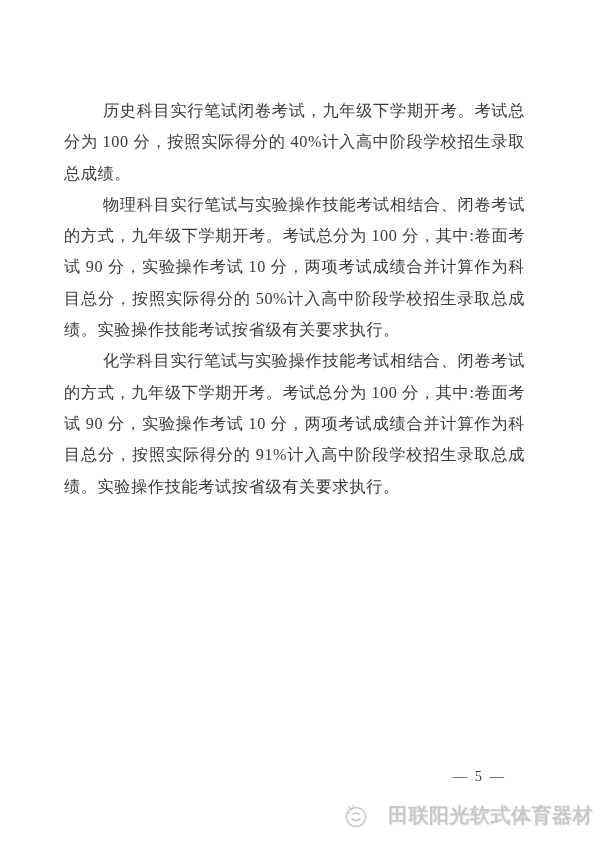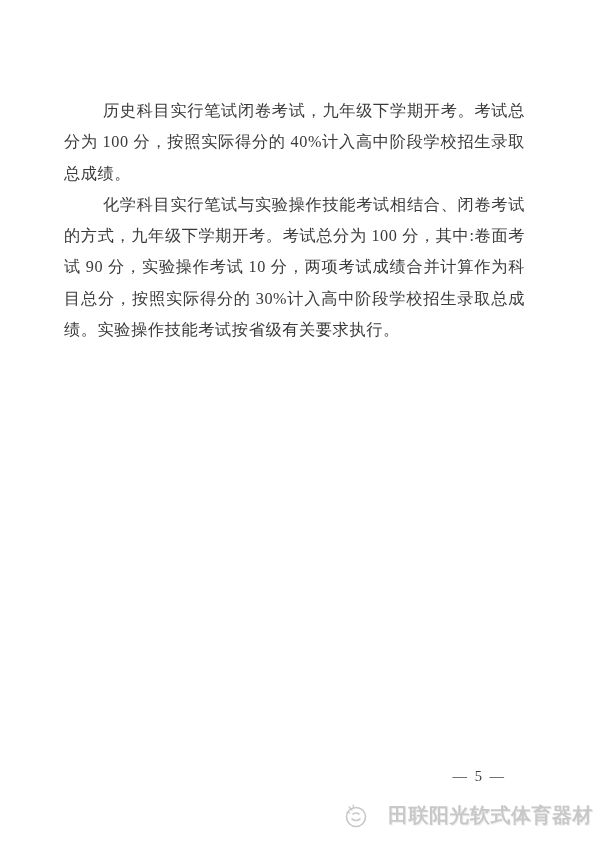--- a/index.html
+++ b/index.html
@@ -66,21 +66,22 @@
     white-space: nowrap;
   }
 </style>
 </head>
 <body>
 
 <div class="page">
 
   <div class="body-text">
     <p>历史科目实行笔试闭卷考试，九年级下学期开考。考试总分为 100 分，按照实际得分的 40%计入高中阶段学校招生录取总成绩。</p>
-    <p>化学科目实行笔试与实验操作技能考试相结合、闭卷考试的方式，九年级下学期开考。考试总分为 100 分，其中:卷面考试 90 分，实验操作考试 10 分，两项考试成绩合并计算作为科目总分，按照实际得分的 30%计入高中阶段学校招生录取总成绩。实验操作技能考试按省级有关要求执行。</p>
+    <p>物理科目实行笔试与实验操作技能考试相结合、闭卷考试的方式，九年级下学期开考。考试总分为 100 分，其中:卷面考试 90 分，实验操作考试 10 分，两项考试成绩合并计算作为科目总分，按照实际得分的 50%计入高中阶段学校招生录取总成绩。实验操作技能考试按省级有关要求执行。</p>
+    <p>化学科目实行笔试与实验操作技能考试相结合、闭卷考试的方式，九年级下学期开考。考试总分为 100 分，其中:卷面考试 90 分，实验操作考试 10 分，两项考试成绩合并计算作为科目总分，按照实际得分的 91%计入高中阶段学校招生录取总成绩。实验操作技能考试按省级有关要求执行。</p>
   </div>
 
   <div class="page-number">— 5 —</div>
 
   <div class="watermark">
     <span class="wm-logo">
       <svg viewBox="0 0 30 30" width="30" height="30" fill="none" stroke="#c8c8c8" stroke-width="1.6" stroke-linecap="round">
         <circle cx="16" cy="17" r="9.5"></circle>
         <path d="M13 14 q3 -2 6 0"></path>
         <path d="M12 19 q4 3 8 0"></path>

